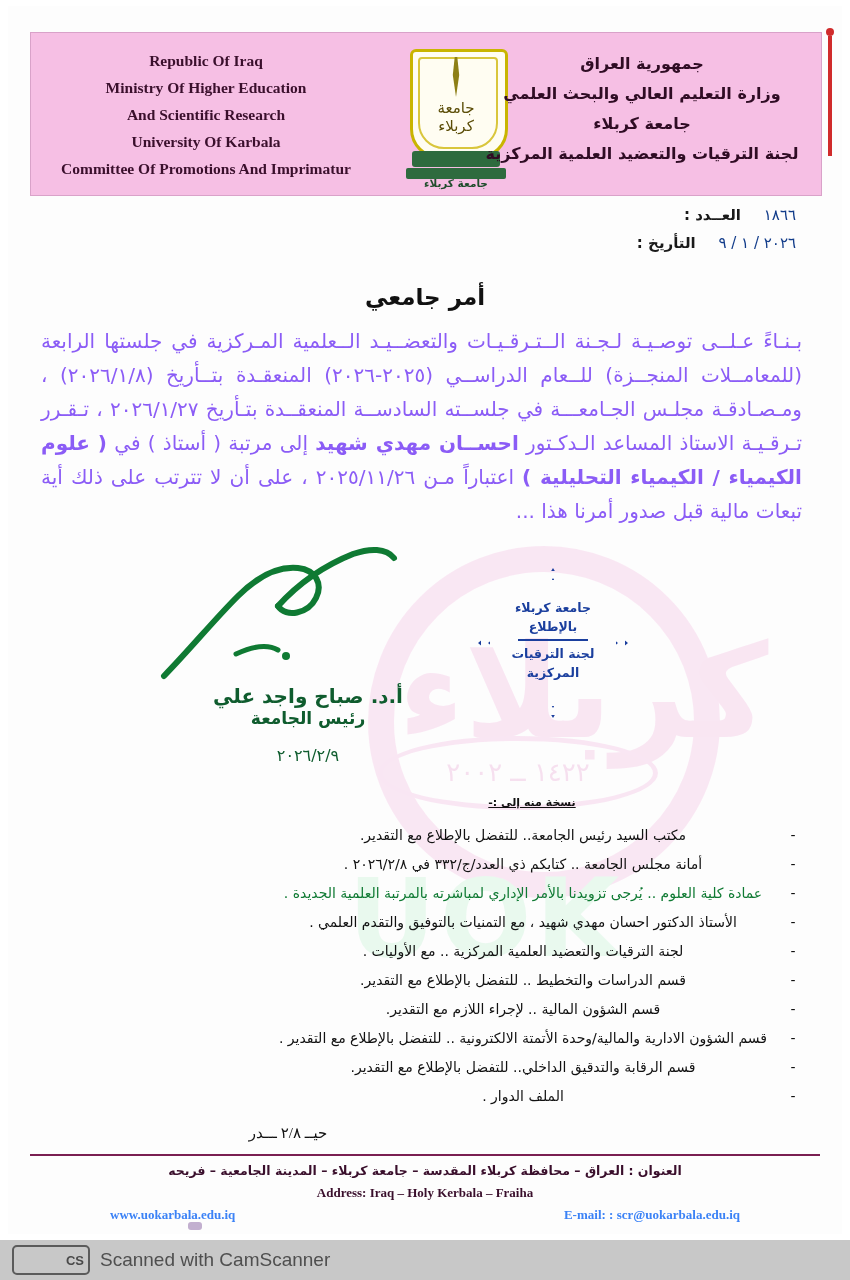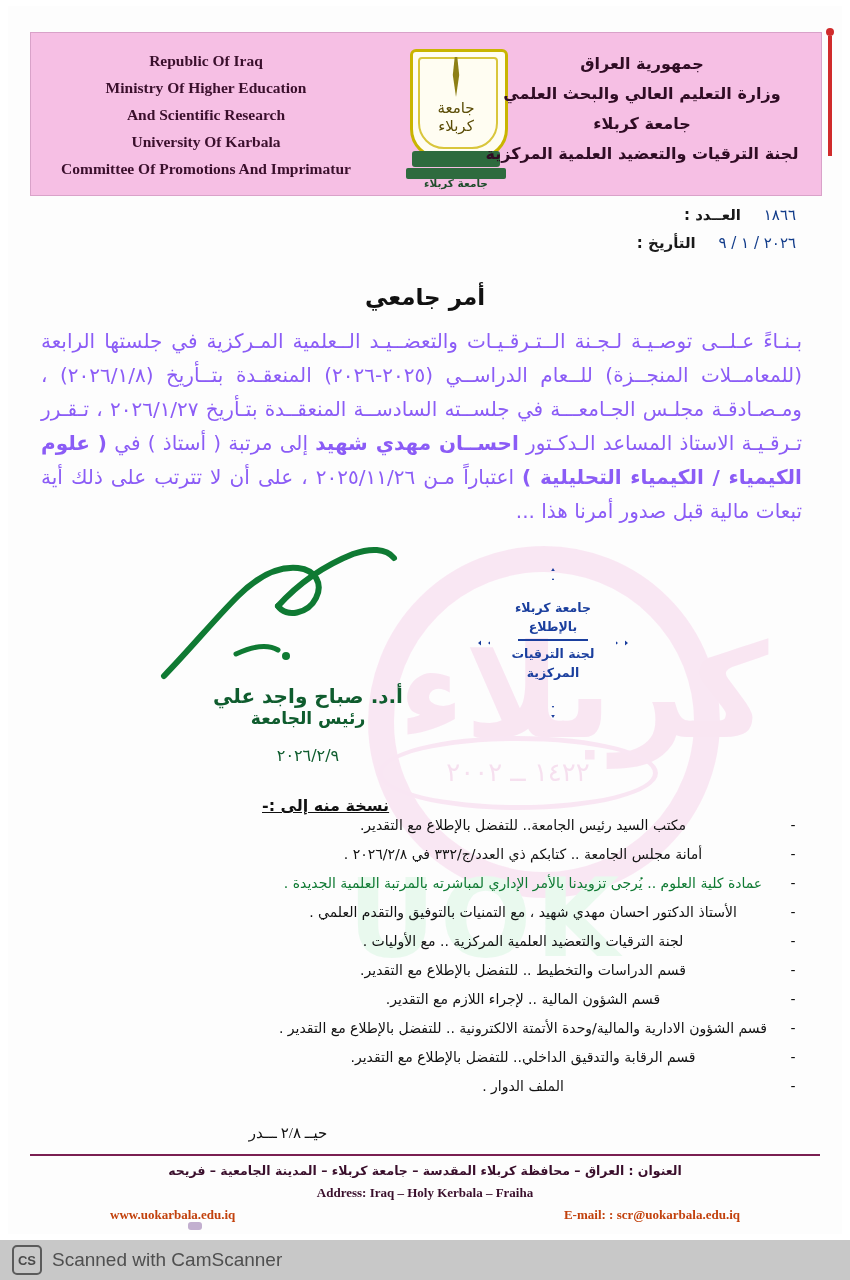--- a/index.html
+++ b/index.html
@@ -350,25 +350,25 @@
     right: 40px;
     top: 790px;
     width: 540px;
     direction: rtl;
     font-family: "DejaVu Sans", sans-serif;
     font-size: 14px;
     color: #111;
     z-index: 2;
   }
   .copies-title {
-    text-align: left;
+    text-align: center;
     font-weight: bold;
     text-decoration: underline;
-    margin-bottom: 0;
-    font-size: 16px;
+    margin-bottom: 16px;
+    font-size: 11px;
   }
   .copy-item {
     display: flex;
     justify-content: flex-start;
     margin-bottom: 9px;
     line-height: 20px;
   }
   .copy-dash {
     width: 18px;
     flex: 0 0 18px;
@@ -421,21 +421,21 @@
   .footer-split {
     display: flex;
     justify-content: space-between;
     padding: 0 80px;
     margin-top: 6px;
   }
   .footer-split span {
     font-family: "Liberation Serif", serif;
     font-size: 13px;
     font-weight: bold;
-    color: #c2410c;
+    color: #3b82f6;
   }
   .foot-smudge {
     position: absolute;
     left: 180px;
     top: 1216px;
     width: 14px;
     height: 8px;
     background: #9b7bb0;
     opacity: .6;
     border-radius: 3px;
@@ -460,20 +460,21 @@
     border: 2px solid #5b5b5b;
     border-radius: 5px;
     color: #4a4a4a;
     font-family: "Liberation Sans", sans-serif;
     font-size: 13px;
     font-weight: bold;
     display: flex;
     align-items: center;
     justify-content: center;
     margin-right: 10px;
+    padding-left: 48px;
   }
   .cam-text {
     color: #4f4f4f;
     font-family: "Liberation Sans", sans-serif;
     font-size: 19px;
   }
 </style>
 </head>
 <body>
 

